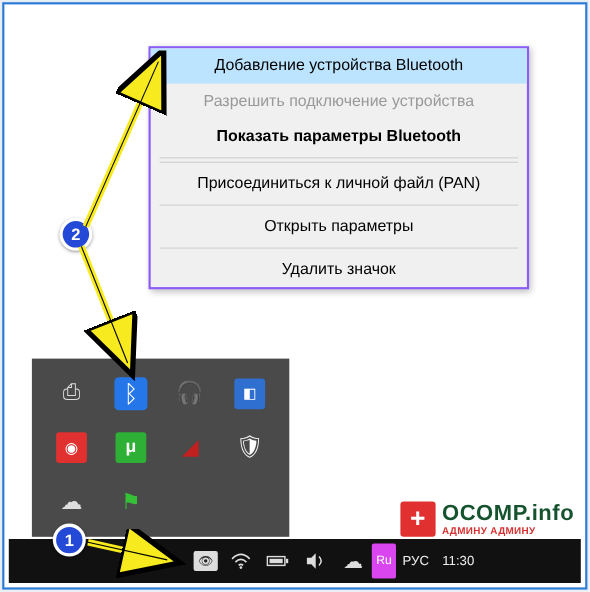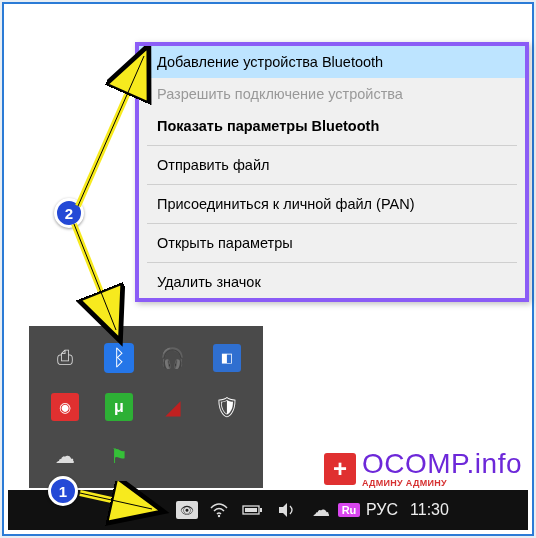--- a/index.html
+++ b/index.html
@@ -15,24 +15,25 @@
       position: absolute;
       top: 2px; left: 2px; right: 2px; bottom: 2px;
       border: 2px solid #2b7bd6;
       background: #fff;
     }
     
     .context-menu {
       position: absolute;
       top: 38px;
       left: 131px;
-      width: 394px;
+      width: 346px;
       background: #f0f0f0;
-      border: 4px solid #8b5cf6;
+      border: 2px solid #8b5cf6;
       box-shadow: 2px 2px 6px rgba(0,0,0,0.25);
+      text-align: center;
     }
     .menu-item {
       padding: 8px 18px;
       font-size: 14.5px;
       color: #000;
       cursor: default;
     }
     .menu-item.highlighted { background: #bde4ff; }
     .menu-item.disabled { color: #999; }
     .menu-item.bold { font-weight: 600; }
@@ -97,33 +98,33 @@
     .tb-icon {
       width: 26px; height: 26px;
       display: flex;
       align-items: center;
       justify-content: center;
       margin: 0 4px;
       color: #ddd;
       font-size: 15px;
     }
     .tb-lang {
-      width: 22px; height: 14px;
+      width: 22px; height: 32px;
       background: #d946ef;
       color: #fff;
       font-size: 11px;
-      font-weight: bold;
+      font-weight: normal;
       display: flex;
       align-items: center;
       justify-content: center;
       border-radius: 2px;
     }
     .tb-text {
       color: #eee;
-      font-size: 16px;
+      font-size: 12px;
       margin: 0 6px;
     }
     
     .step-badge {
       position: absolute;
       width: 30px; height: 30px;
       border-radius: 50%;
       background: #2449d6;
       border: 3px solid #fff;
       color: #fff;
@@ -156,43 +157,42 @@
       color: #fff;
       font-size: 24px;
       font-weight: bold;
       display: flex;
       align-items: center;
       justify-content: center;
       border-radius: 3px;
     }
     .wm-text { display: flex; flex-direction: column; line-height: 1.05; }
     .wm-title {
-      font-size: 28px;
-      font-weight: 400;
-      color: #6d28d9;
+      font-size: 20px;
+      font-weight: 700;
+      color: #14532d;
       letter-spacing: 0.5px;
     }
     .wm-sub {
       font-size: 9px;
       color: #d63030;
       font-weight: 600;
       letter-spacing: 0.3px;
     }
   </style>
 </head>
 <body>
 
 <div class="frame">
 
   <div class="context-menu">
     <div class="menu-item highlighted">Добавление устройства Bluetooth</div>
     <div class="menu-item disabled">Разрешить подключение устройства</div>
     <div class="menu-item bold">Показать параметры Bluetooth</div>
     <div class="menu-sep"></div>
-    <div class="menu-item">Отправить файл</div>
     <div class="menu-sep"></div>
     <div class="menu-item">Присоединиться к личной файл (PAN)</div>
     <div class="menu-sep"></div>
     <div class="menu-item">Открыть параметры</div>
     <div class="menu-sep"></div>
     <div class="menu-item">Удалить значок</div>
   </div>
 
   <div class="tray-panel">
     <div class="tray-icon" style="color:#ddd">⎙</div>

